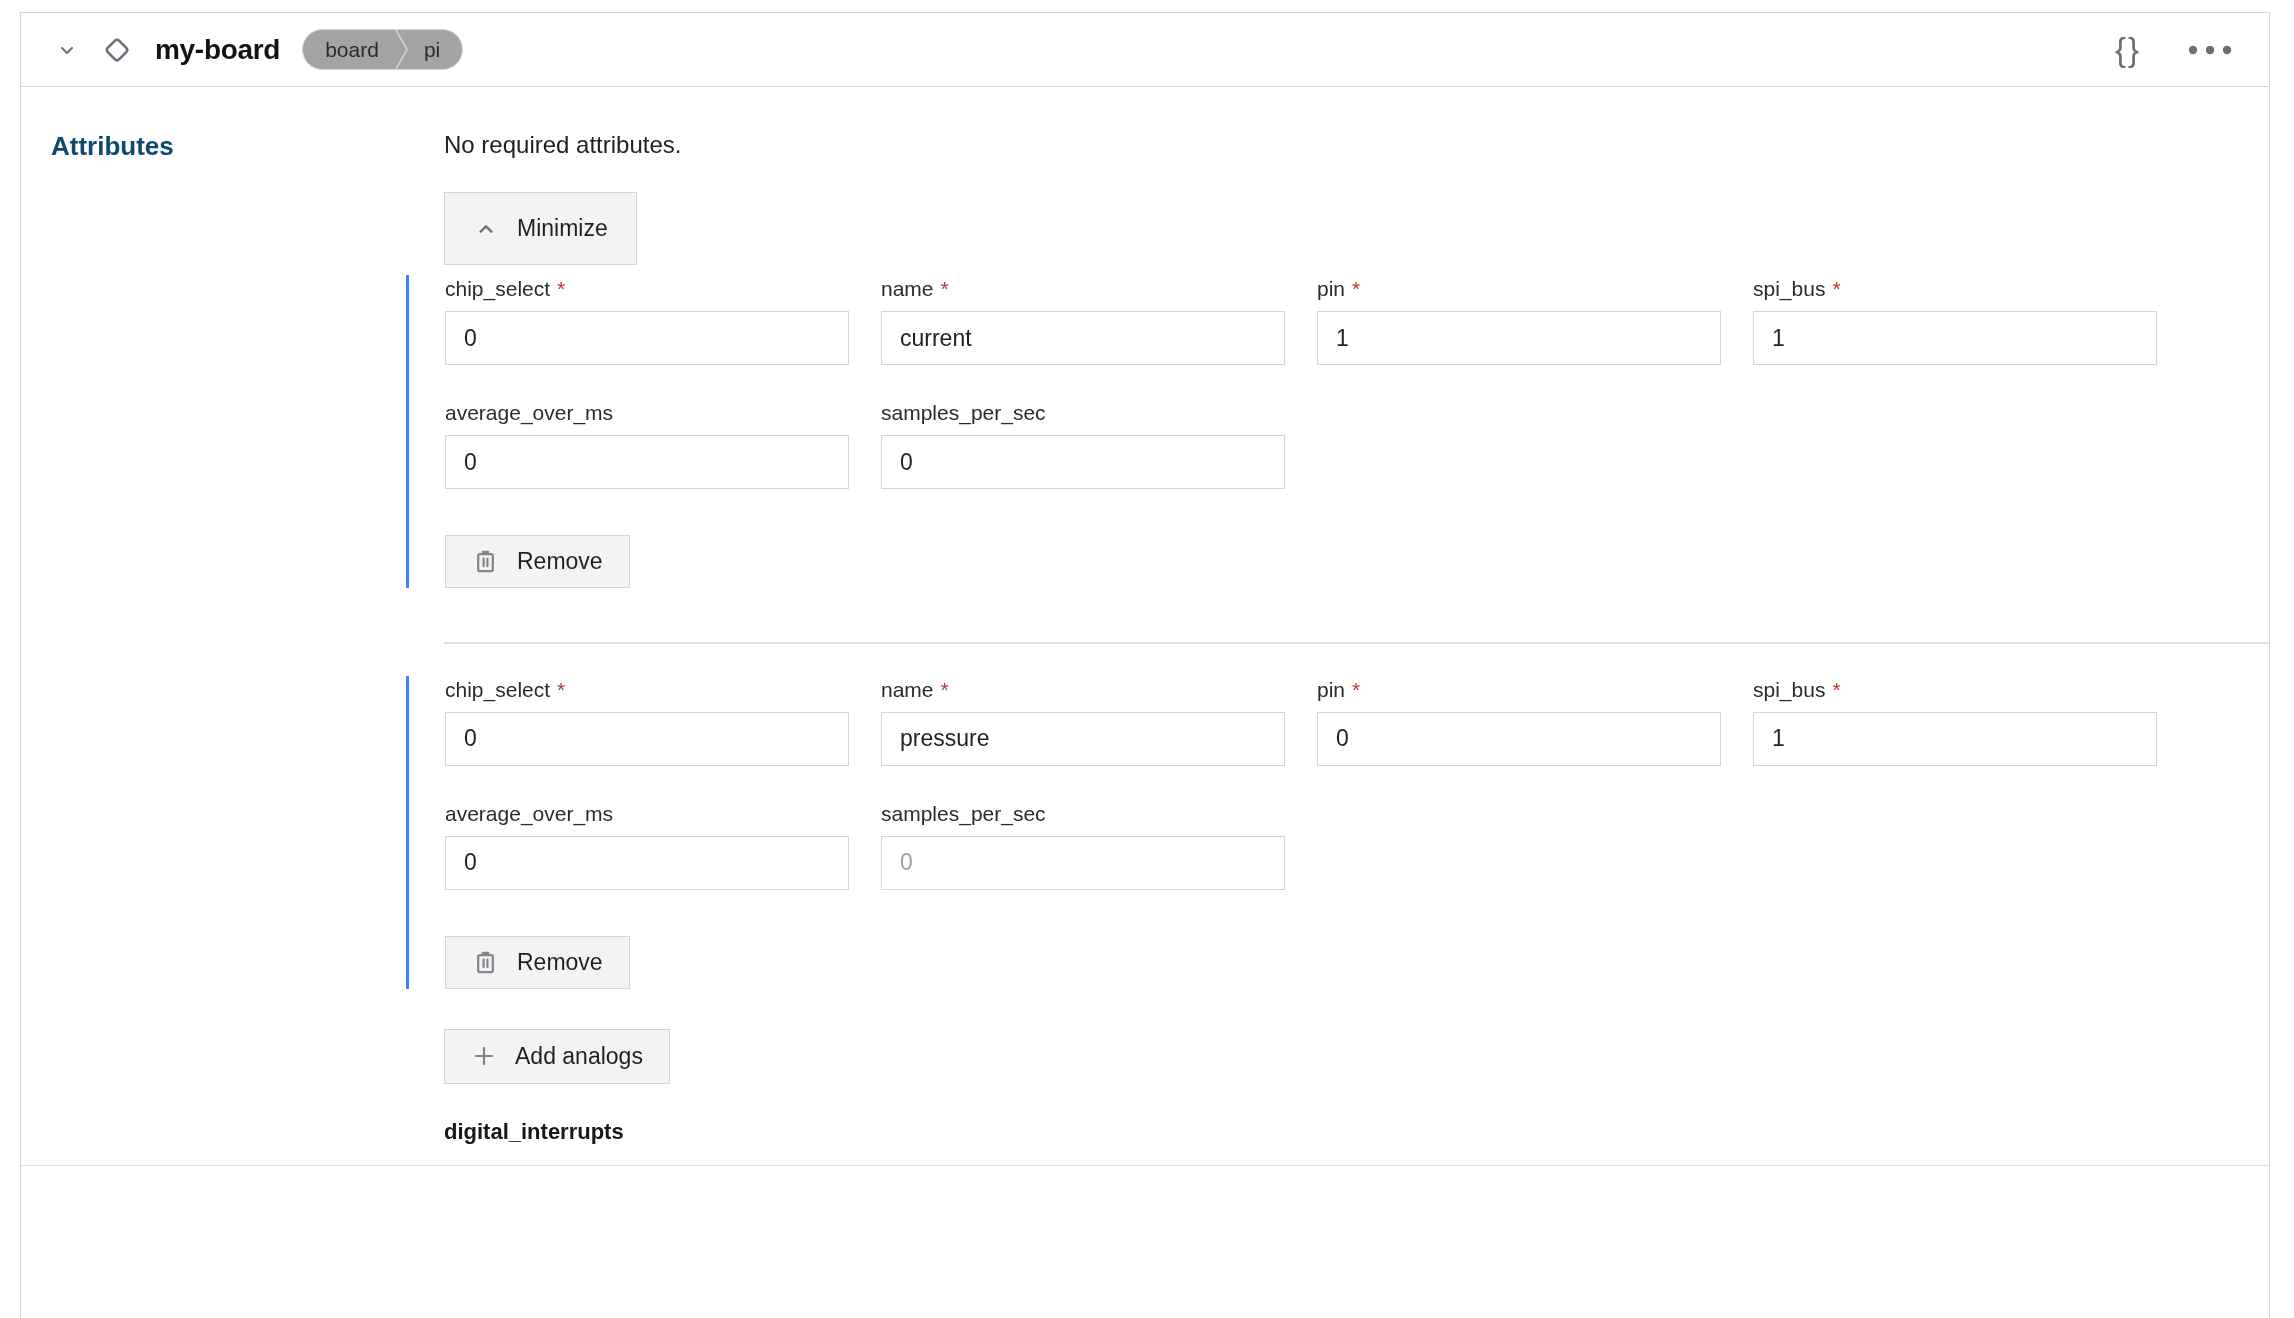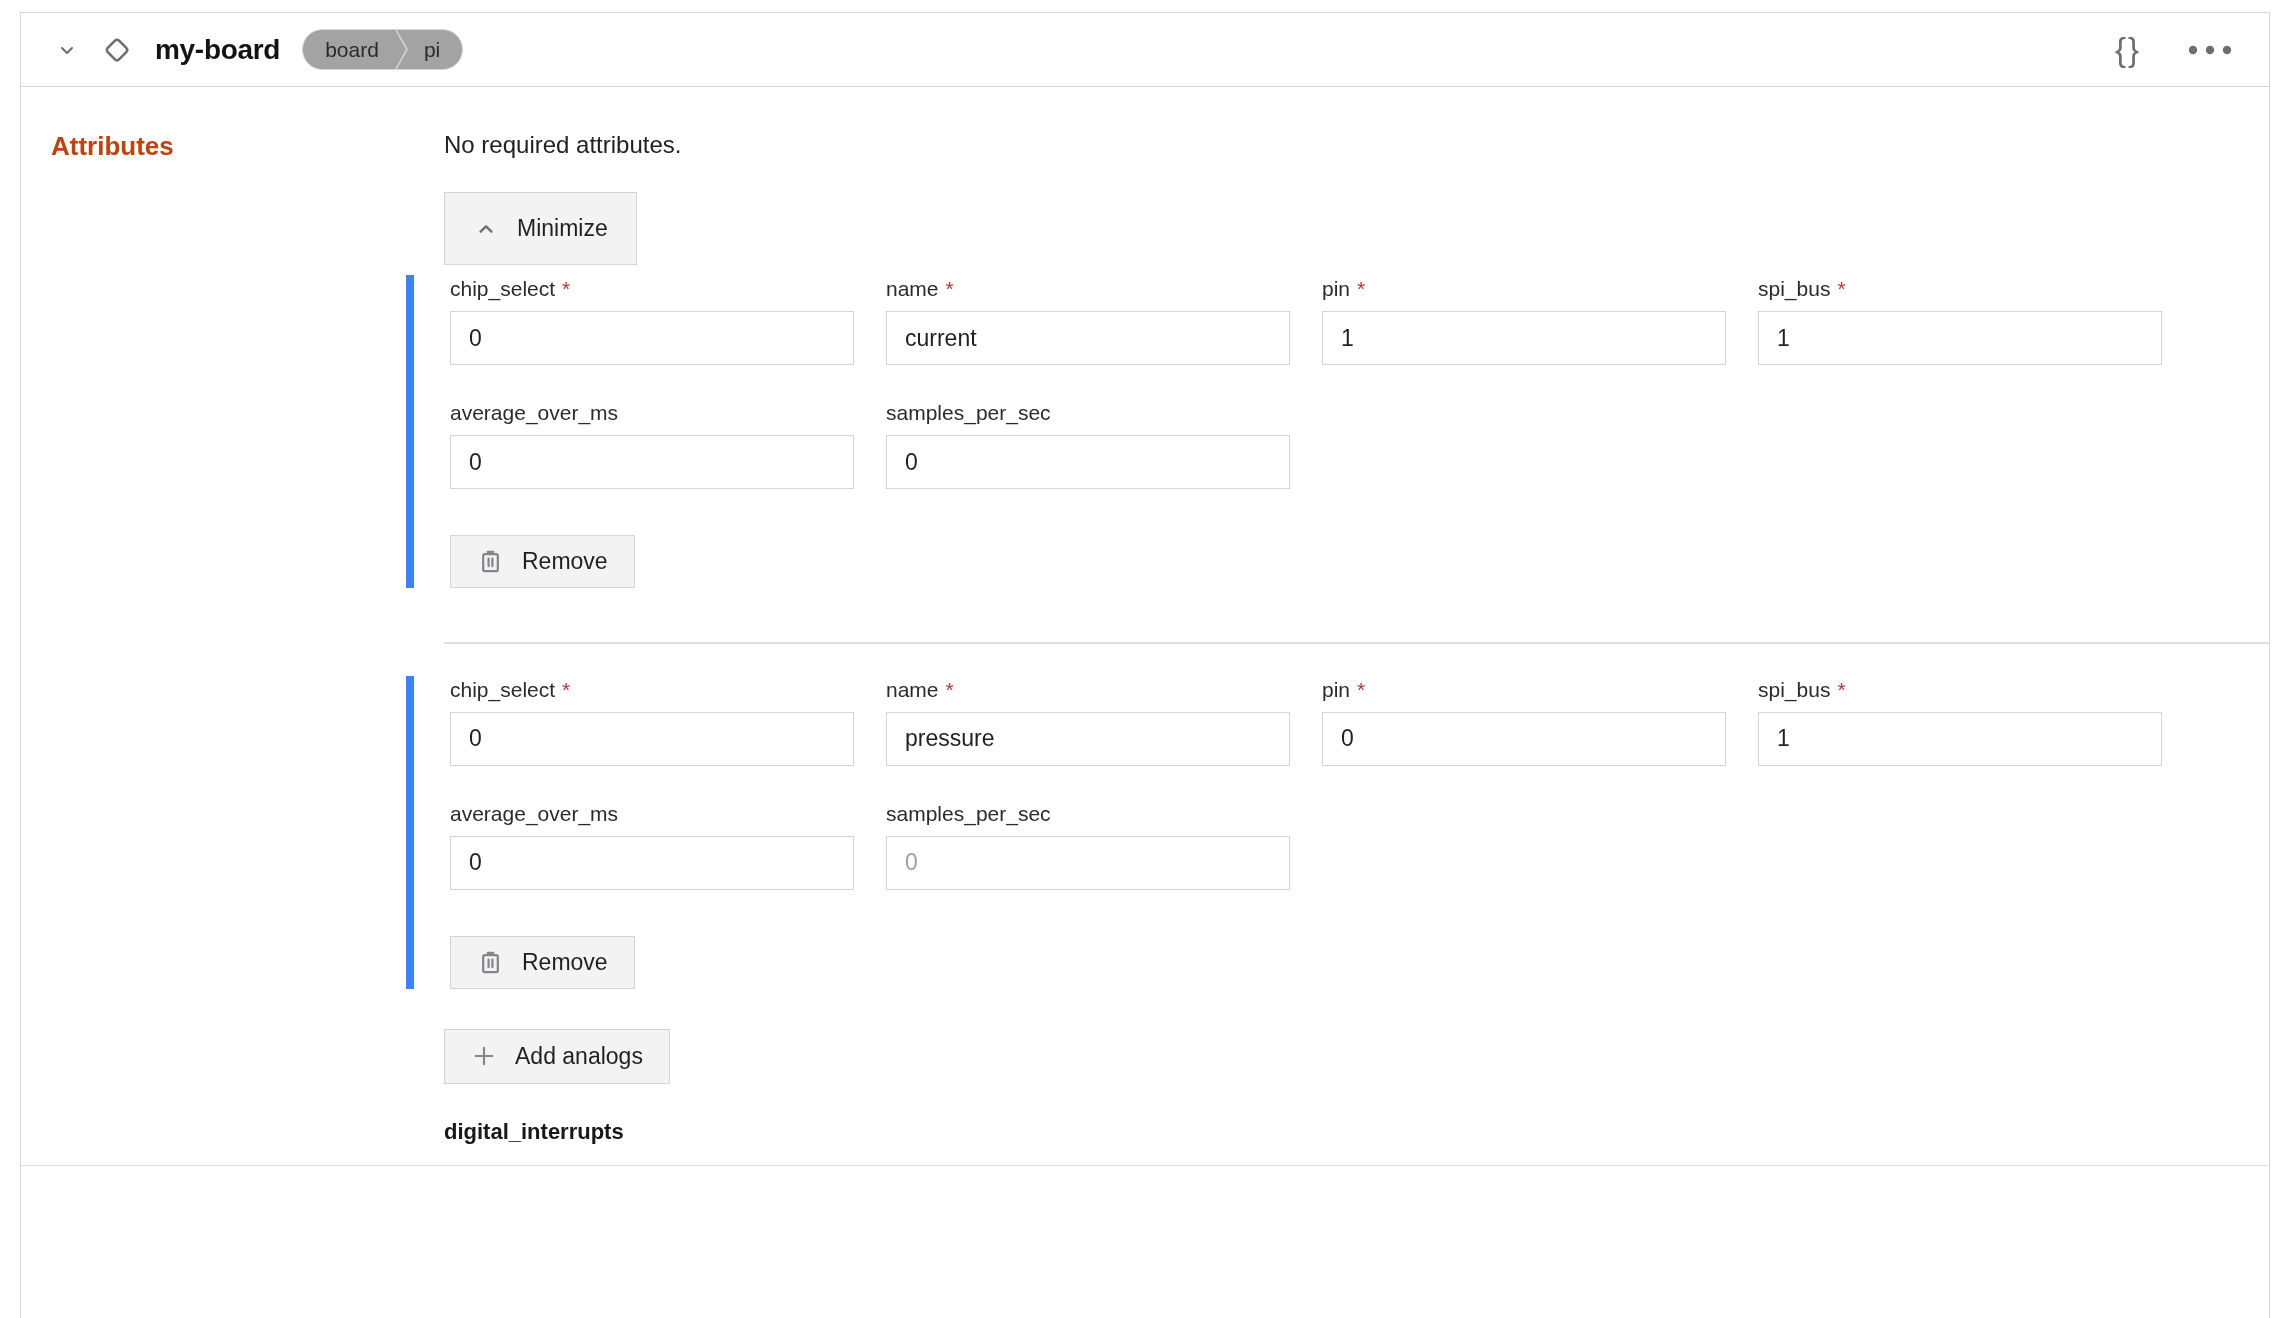--- a/index.html
+++ b/index.html
@@ -26,37 +26,37 @@
   .hdr-spacer { flex:1; }
   .braces-btn { background:none; border:none; cursor:pointer; color:#6b6d78;
                 font-size:33px; font-family:"Liberation Sans",sans-serif;
                 letter-spacing:2px; line-height:1; padding:4px 6px; }
   .menu-btn { background:none; border:none; cursor:pointer; margin-left:34px;
               padding:6px; display:flex; align-items:center; }
 
   
   .card-body { position:relative; padding:44px 0 0 30px; }
   .attributes-heading { position:absolute; left:30px; top:44px; font-size:26px;
-                        font-weight:600; color:#c2410c; }
+                        font-weight:600; color:#0c4a6e; }
   .main-col { margin-left:393px; }
 
   .empty-note { font-size:24px; color:#222226; line-height:28px; }
 
   .btn { display:inline-flex; align-items:center; gap:18px; background:#f3f3f4;
          border:1.5px solid #d4d4d6; color:#1f2024; font-size:23px; cursor:pointer;
          font-family:"Liberation Sans", sans-serif; }
   .btn-minimize { height:73px; padding:0 28px; margin-top:33px; }
   .btn-remove   { height:53px; padding:0 26px; margin-top:46px; }
   .btn-add      { height:55px; padding:0 26px; }
 
   .group-label { margin-top:40px; font-size:22px; font-weight:700; color:#18181b;
                  line-height:24px; }
   .group-label.di { margin-top:36px; }
 
-  .analog-item { margin-top:10px; margin-left:-38px; border-left:8px solid #3b82f6;
+  .analog-item { margin-top:10px; margin-left:-38px; border-left:3px solid #3b82f6;
                  padding-left:36px; padding-top:2px; }
   .analog-item.second { margin-top:32px; }
 
   .field-grid { display:grid; grid-template-columns:repeat(4,404px); column-gap:32px; }
   .field-grid.row2 { margin-top:36px; grid-template-columns:repeat(2,404px); }
   .field-label { font-size:21px; color:#2b2b2e; line-height:24px; margin-bottom:10px; }
   .req { color:#be3536; margin-left:7px; }
   .text-input { width:404px; height:54px; border:1.5px solid #d4d4d6; background:#fff;
                 font-size:23px; color:#1f2023; padding:0 18px;
                 font-family:"Liberation Sans", sans-serif; }

